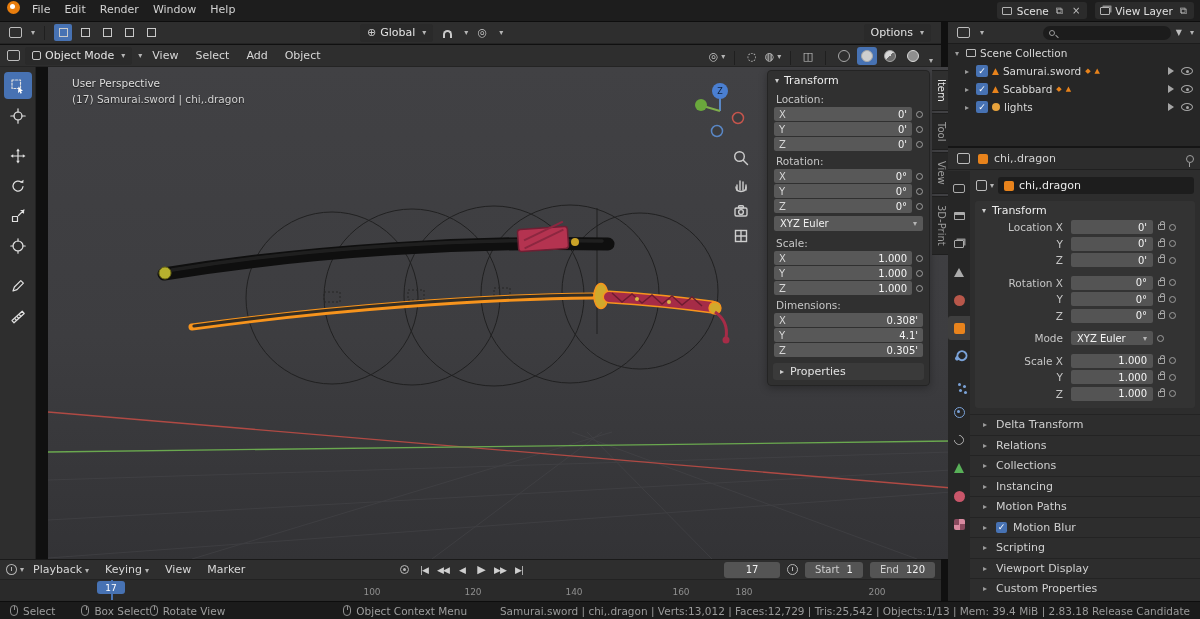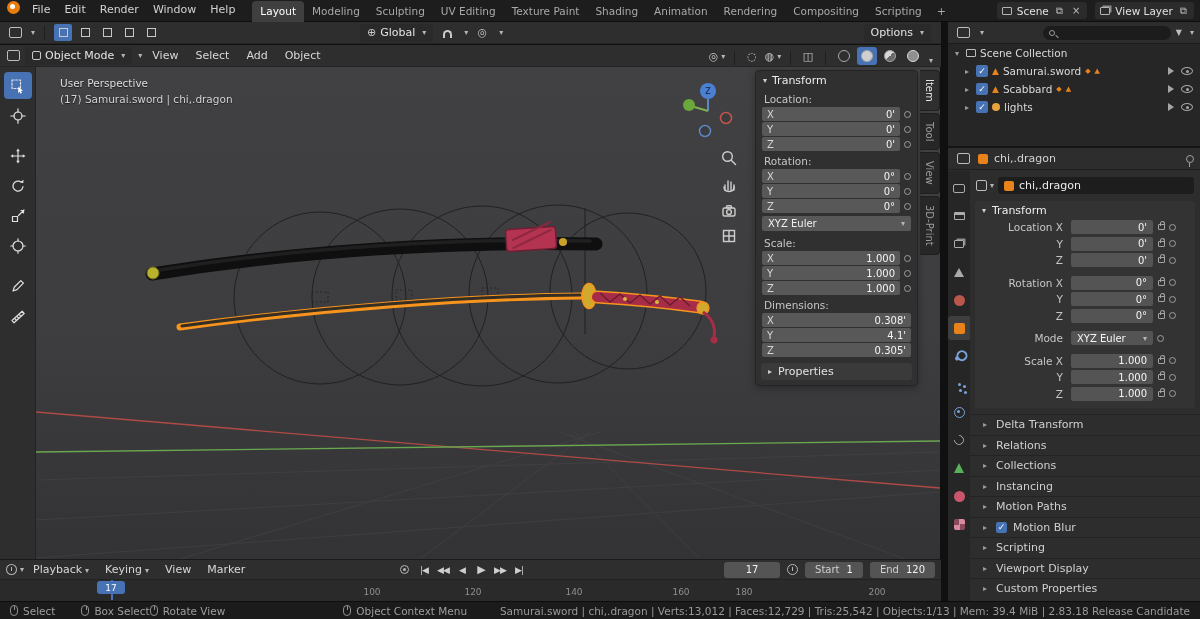--- a/index.html
+++ b/index.html
@@ -45,21 +45,21 @@
   .right-cluster{margin-left:auto;display:flex;align-items:flex-end;gap:3px;padding-right:4px}
 
   
   #toolbar{position:absolute;left:0;top:67px;width:36px;height:492px;background:#2e2e2e;border-right:1px solid #222;display:flex;flex-direction:column;align-items:center;padding-top:5px;gap:3px}
   .tool{width:28px;height:27px;border-radius:4px;display:flex;align-items:center;justify-content:center}
   .tool.active{background:#4772b3}
   .tool svg{stroke:#e0e0e0;fill:none;stroke-width:1.2;stroke-linecap:round;stroke-linejoin:round}
   .tool-gap{height:7px;flex:none}
 
   
-  #viewport{position:absolute;left:36px;top:67px;width:904px;height:492px;background:linear-gradient(180deg,#414144 0%,#3d3d40 55%,#333336 100%);overflow:hidden}
+  #viewport{position:absolute;left:48px;top:67px;width:904px;height:492px;background:linear-gradient(180deg,#414144 0%,#3d3d40 55%,#333336 100%);overflow:hidden}
   #scene{position:absolute;left:0;top:0}
   .vp-label{position:absolute;left:24px;top:10px;color:#dedede;font-size:10.5px;text-shadow:0 1px 1px rgba(0,0,0,.6)}
   .vp-info{position:absolute;left:24px;top:26px;color:#d2d2d2;font-size:10.5px;text-shadow:0 1px 1px rgba(0,0,0,.6)}
   #gizmo{position:absolute;left:642px;top:14px}
   .vpside{position:absolute;left:684px;top:82px;display:flex;flex-direction:column;gap:8px;align-items:center}
   .vpside svg{stroke:#cdcdcd;fill:none;stroke-width:1.4;stroke-linecap:round}
 
   
   .npanel{position:absolute;left:719px;top:3px;width:163px;background:rgba(47,47,47,.97);border:1px solid #242424;border-radius:4px;padding-bottom:5px;box-shadow:0 2px 8px rgba(0,0,0,.3)}
   .np-head{height:19px;display:flex;align-items:center;padding:0 7px;color:#ececec;gap:5px}
@@ -171,33 +171,20 @@
   <div id="topbar">
     <span class="blogo">
         <span class="b1"></span>
         <span class="b2"></span>
       </span>
     <span class="menu-item">File</span>
     <span class="menu-item">Edit</span>
     <span class="menu-item">Render</span>
     <span class="menu-item">Window</span>
     <span class="menu-item">Help</span>
-    <div class="ws-tabs">
-      <span class="ws-tab active">Layout</span>
-      <span class="ws-tab">Modeling</span>
-      <span class="ws-tab">Sculpting</span>
-      <span class="ws-tab">UV Editing</span>
-      <span class="ws-tab">Texture Paint</span>
-      <span class="ws-tab">Shading</span>
-      <span class="ws-tab">Animation</span>
-      <span class="ws-tab">Rendering</span>
-      <span class="ws-tab">Compositing</span>
-      <span class="ws-tab">Scripting</span>
-      <span class="ws-add">+</span>
-    </div>
     <div class="topbar-right">
       <div class="db-widget">
         <span class="wicon"></span>
         <span>Scene</span>
         <span class="wbtn">⧉</span>
         <span class="wbtn">×</span>
       </div>
       <div class="db-widget">
         <span class="wicon stack"></span>
         <span>View Layer</span>

